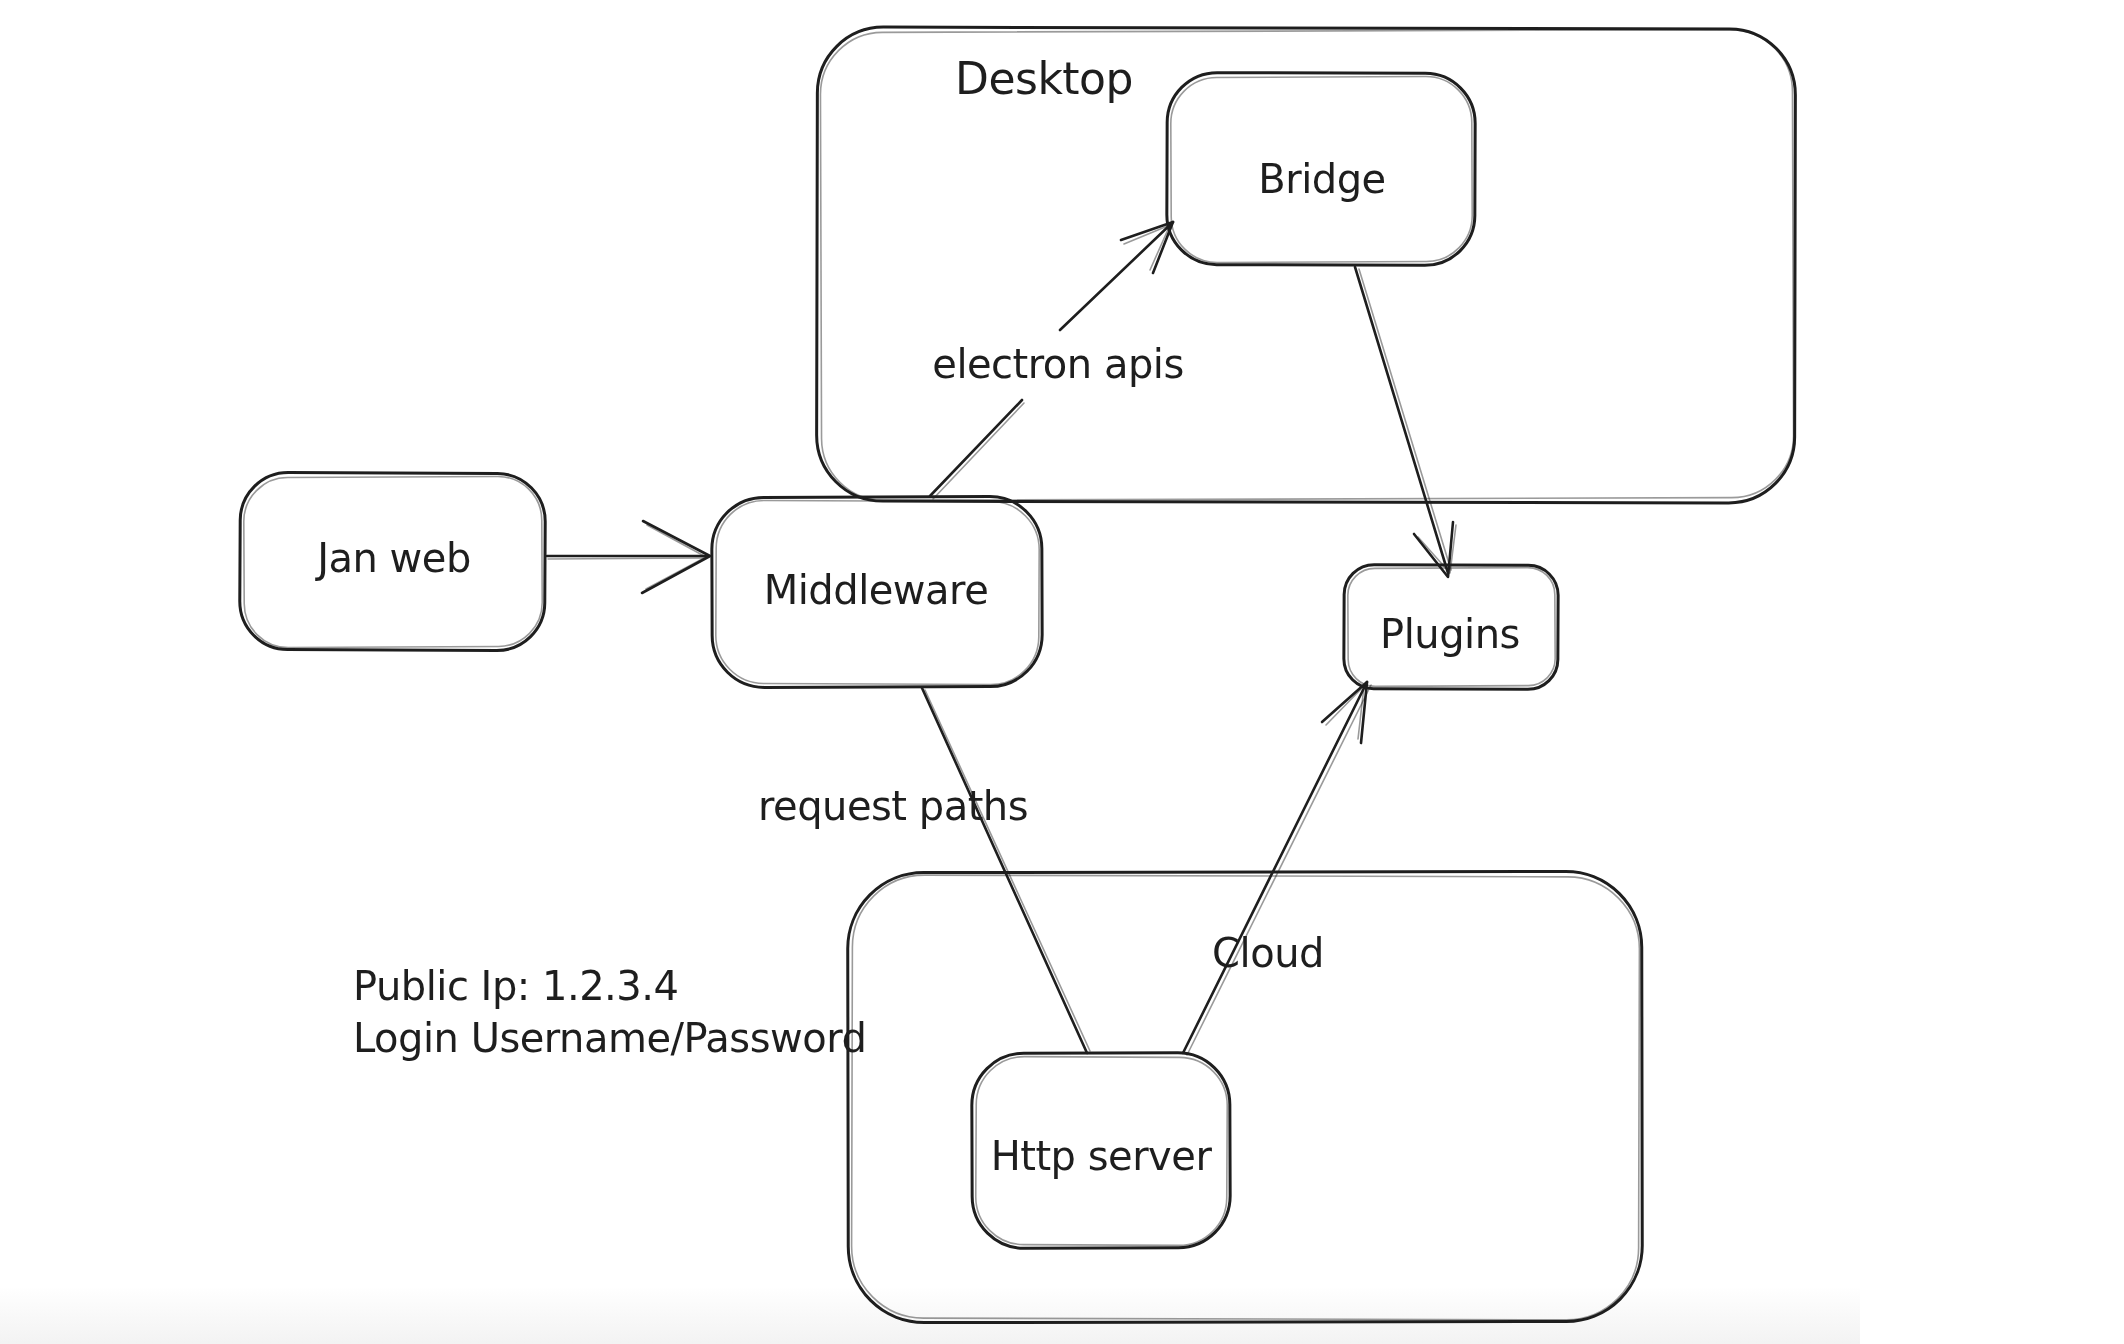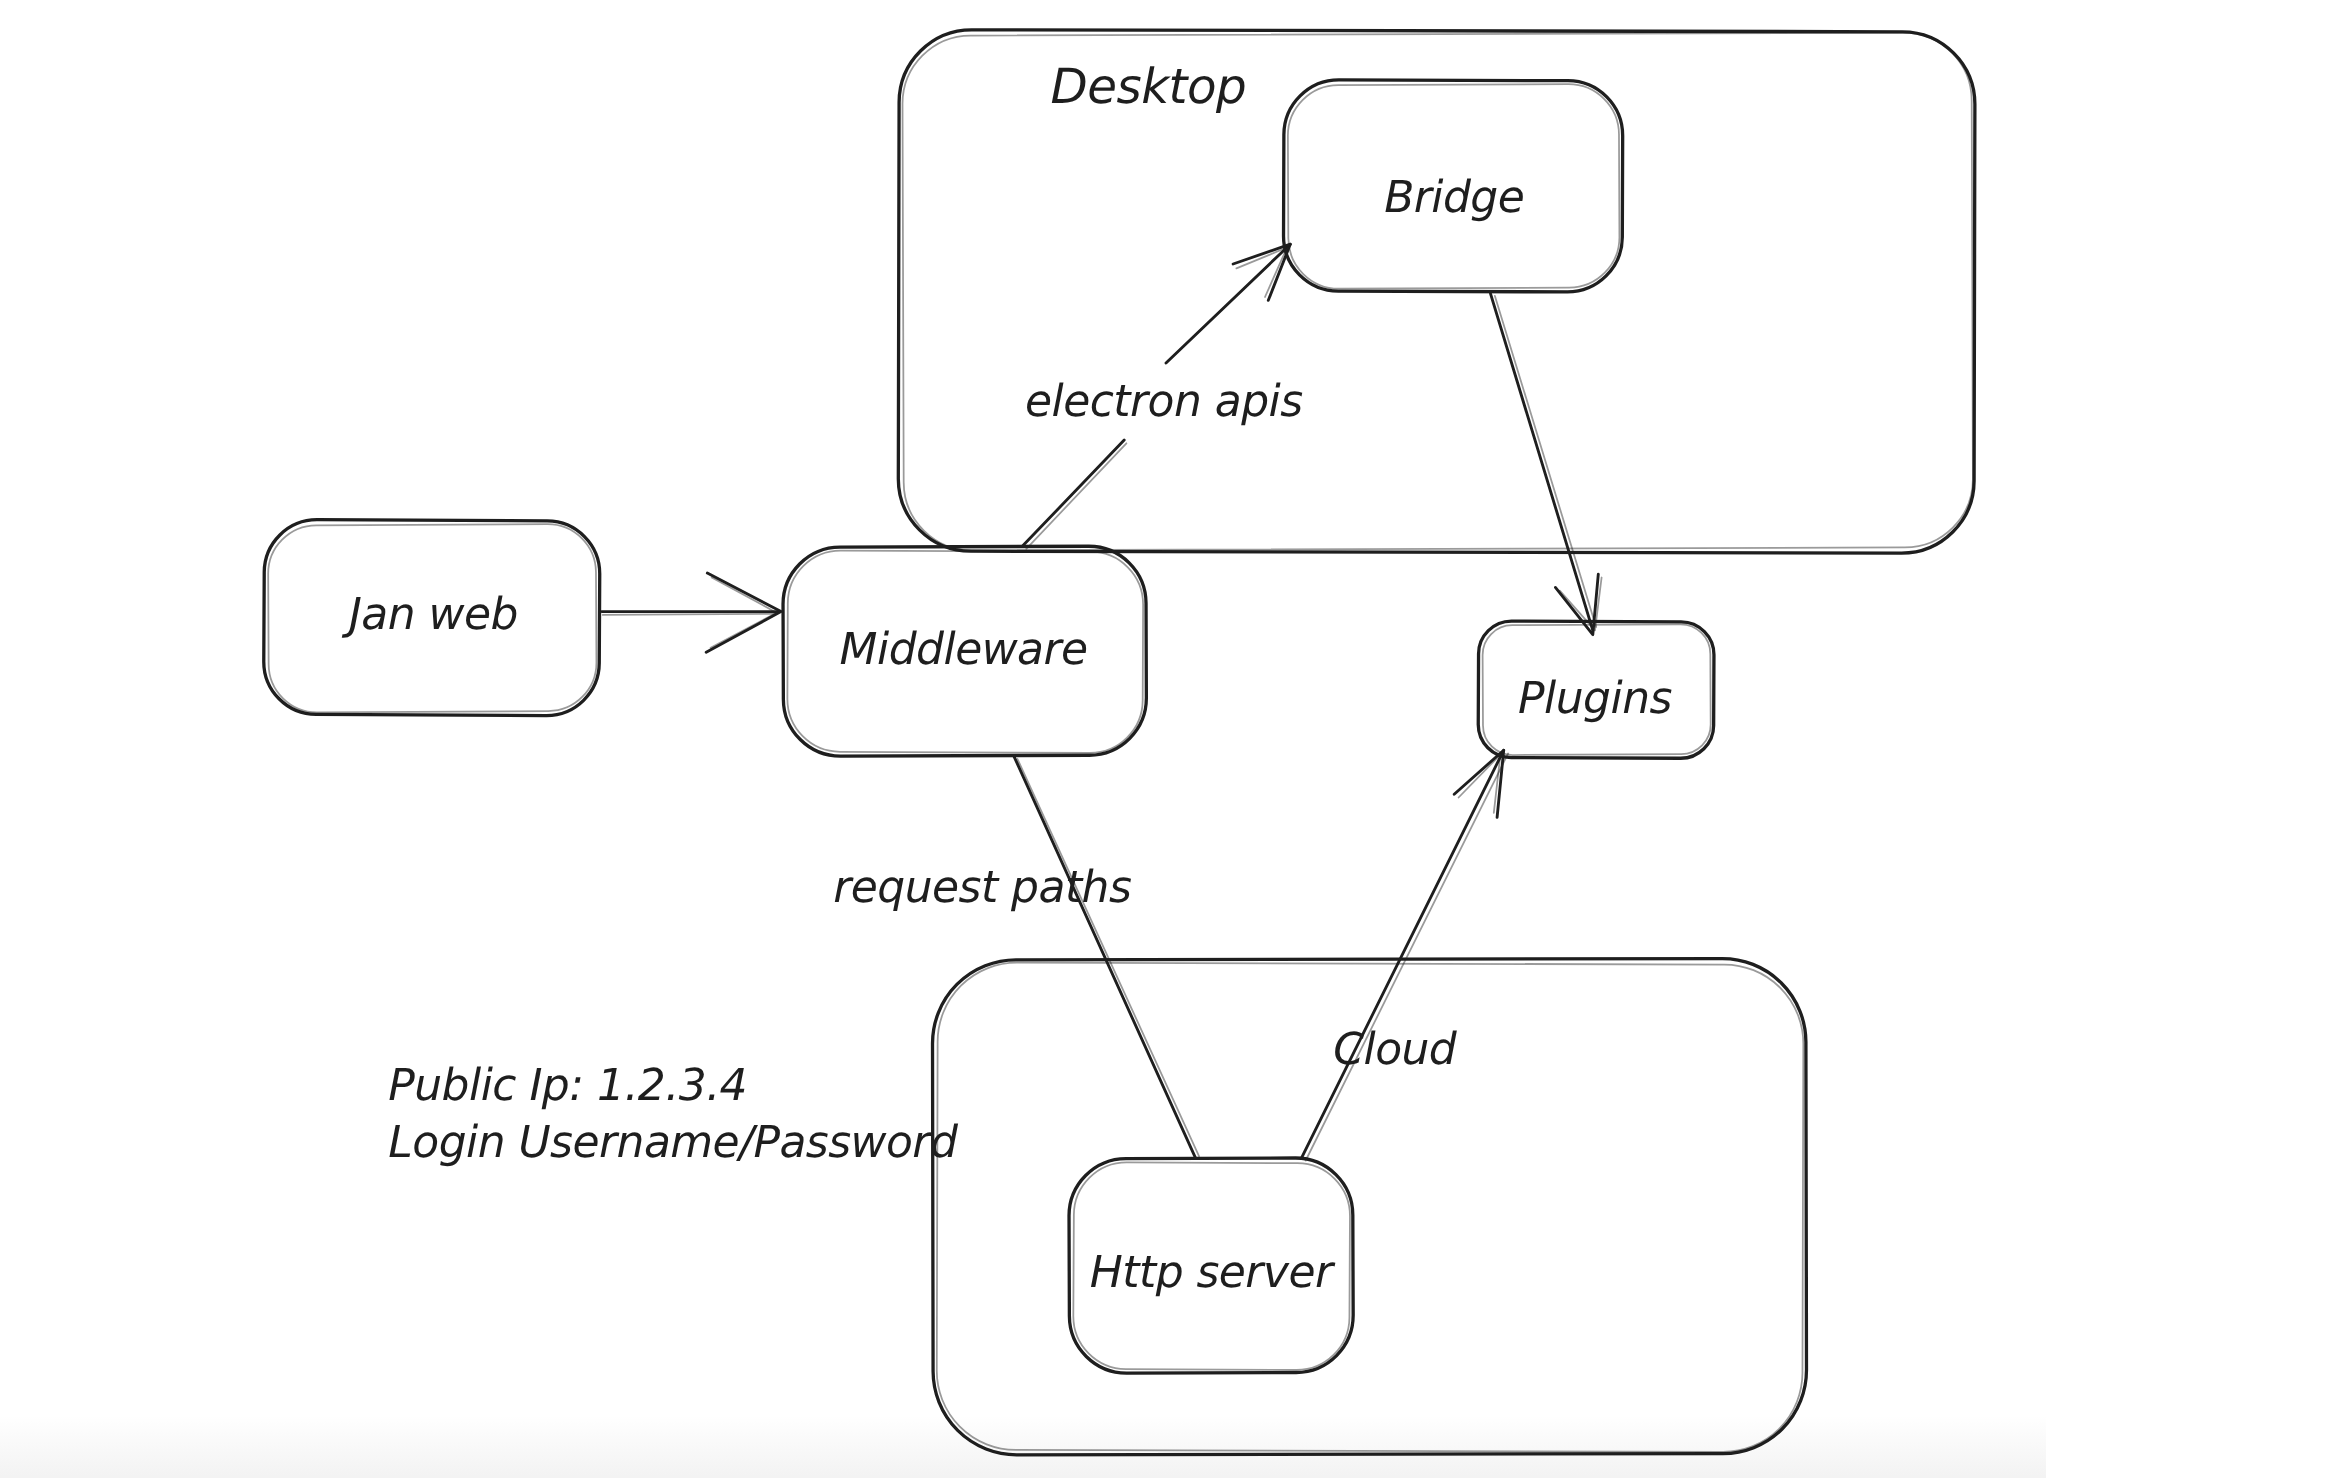--- a/index.html
+++ b/index.html
@@ -5,21 +5,20 @@
   :root { --ink: #1e1e1e; --bg: #ffffff; }
   * { box-sizing: border-box; }
   html, body { margin: 0; padding: 0; background: var(--bg); }
   #canvas-wrap {
     position: relative;
     width: 1860px;
     height: 1344px;
     background: var(--bg);
     overflow: hidden;
     font-family: "DejaVu Sans", sans-serif;
-    font-style: italic;
   }
   svg#diagram { position: absolute; inset: 0; }
 
   
   .s1 {
     fill: none;
     stroke: var(--ink);
     stroke-width: 3;
     stroke-linecap: round;
     stroke-linejoin: round;

